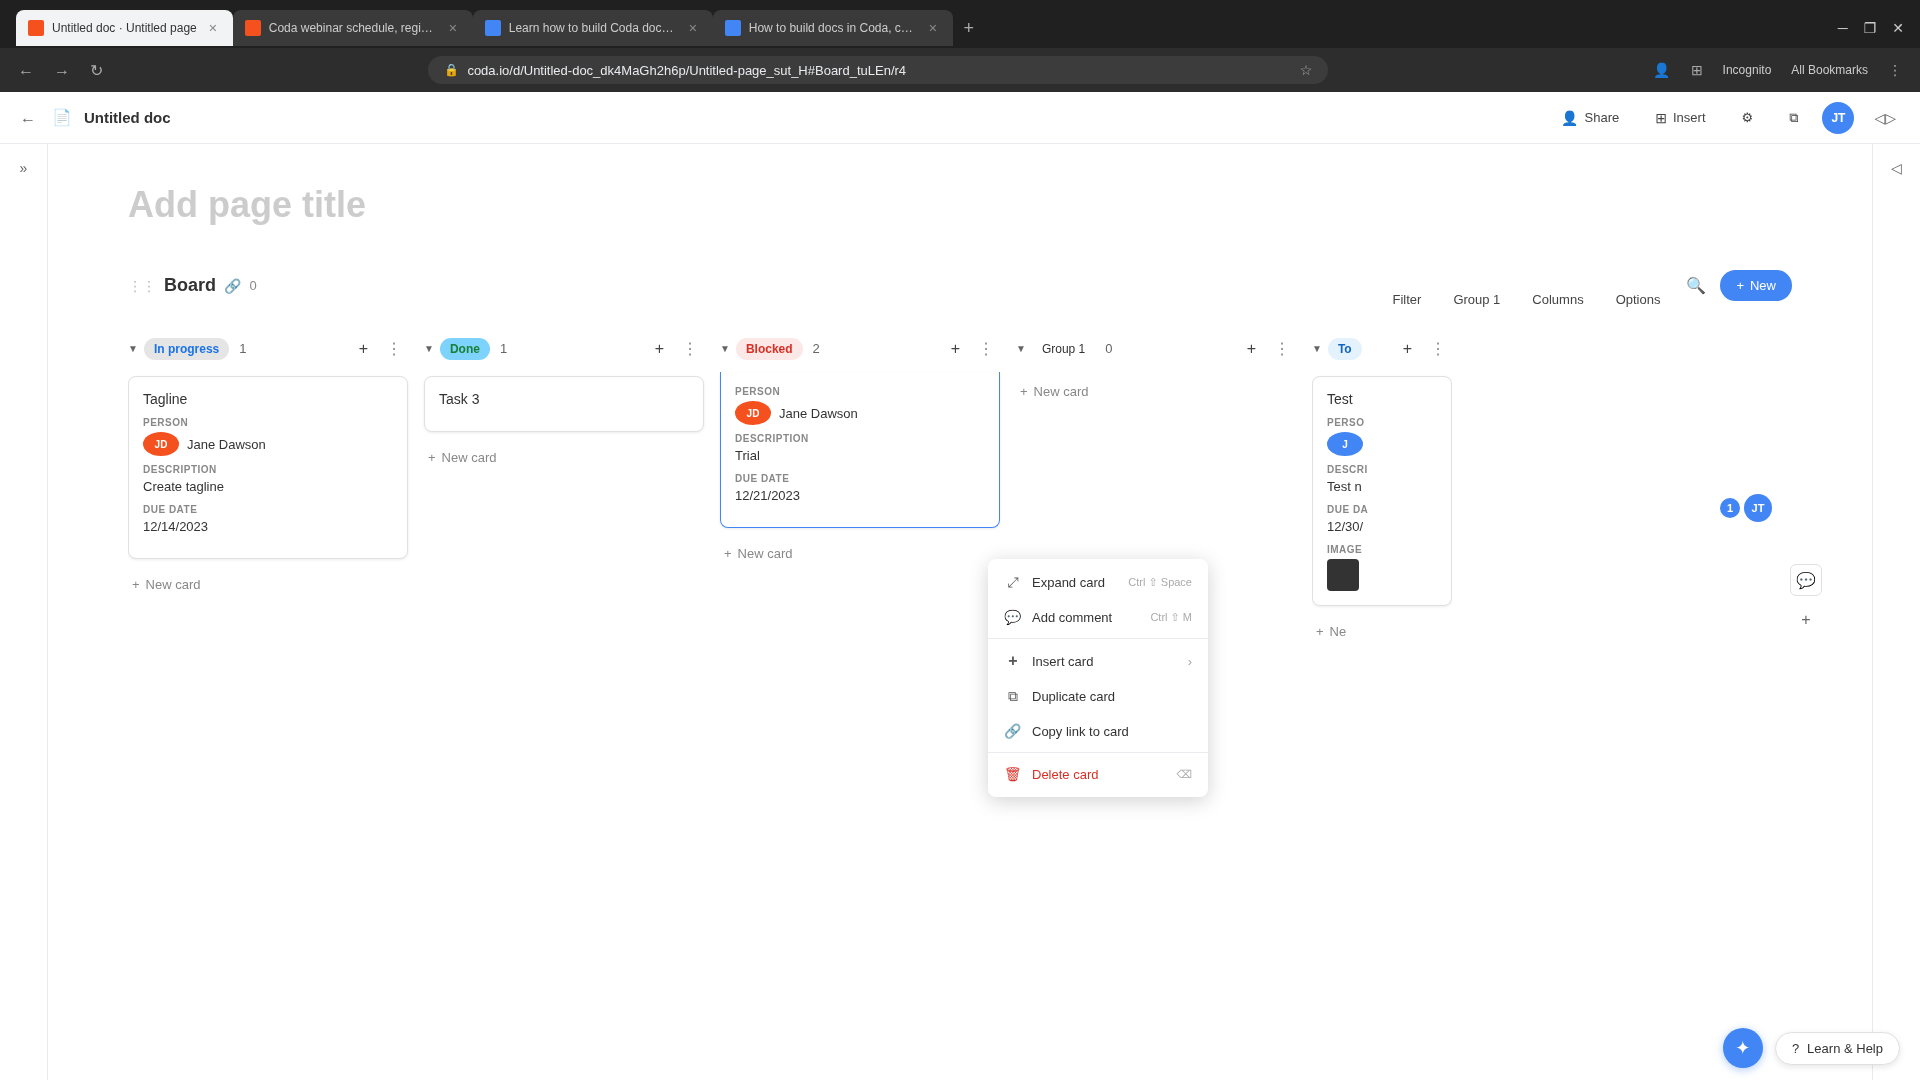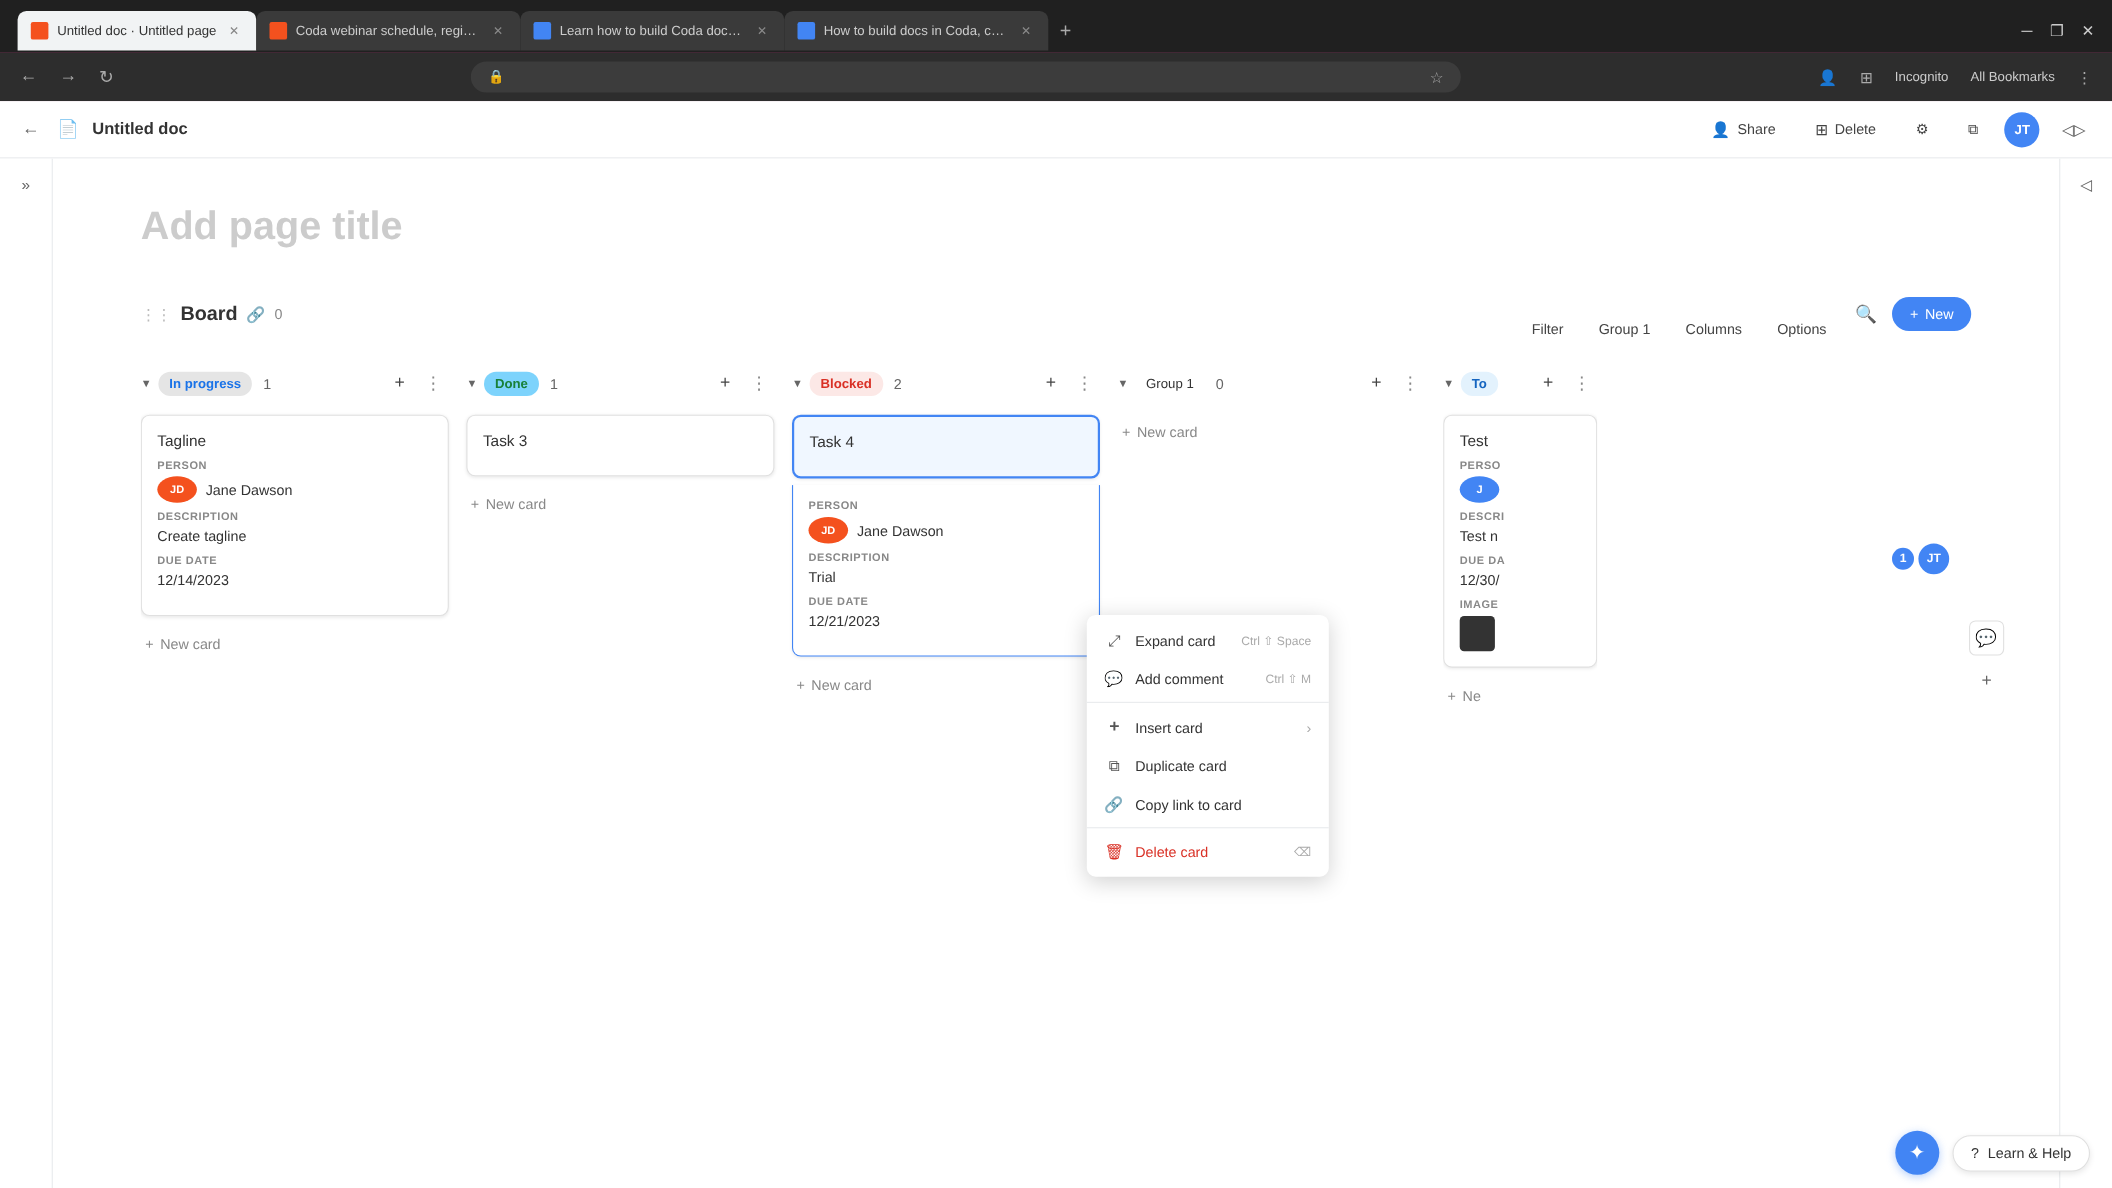--- a/index.html
+++ b/index.html
@@ -166,20 +166,21 @@
       <span class="win-ctrl">✕</span>
     </div>
   </div>
 
   <div class="address-bar-row">
     <span class="nav-btn">←</span>
     <span class="nav-btn">→</span>
     <span class="nav-btn">↻</span>
     <div class="address-bar">
       <span class="lock-icon">🔒</span>
+      <span class="url-text">coda.io/d/Untitled-doc_dk4MaGh2h6p/Untitled-page_sut_H#Board_tuLEn/r4</span>
       <span class="star-icon">☆</span>
     </div>
     <div class="browser-right-icons">
       <span>👤</span>
       <span>⊞</span>
       <span style="font-size:12px;color:#ccc;">Incognito</span>
       <span style="font-size:12px;color:#ccc;">All Bookmarks</span>
       <span>⋮</span>
     </div>
   </div>
@@ -191,21 +192,21 @@
     <span class="header-back-btn">←</span>
     <span class="doc-icon">📄</span>
     <span class="doc-title">Untitled doc</span>
     <div class="header-spacer"></div>
     <div class="header-btn">
       <span class="header-btn-icon">👤</span>
       <span>Share</span>
     </div>
     <div class="header-btn">
       <span class="header-btn-icon">⊞</span>
-      <span>Delete</span>
+      <span>Insert</span>
     </div>
     <span class="header-btn">⚙</span>
     <span class="header-btn">⧉</span>
     <div class="header-avatar">JT</div>
     <span class="right-sidebar-toggle">◁▷</span>
   </div>
 
   <div class="main-content">
 
     <div class="left-sidebar">
@@ -288,23 +289,20 @@
 
             <div class="kanban-column">
               <div class="column-header">
                 <span class="column-collapse-btn">▼</span>
                 <span class="column-label label-blocked">Blocked</span>
                 <span class="column-count">2</span>
                 <span class="column-add-btn">+</span>
                 <span class="column-menu-btn">⋮</span>
               </div>
 
-              <div class="kanban-card active">
-                <div class="card-title">Task 4</div>
-              </div>
 
               <div class="kanban-card" style="margin-top:-4px;border-top:none;border-radius:0 0 8px 8px;border-color:#4285f4;">
                 <div class="card-field-label">PERSON</div>
                 <div class="person-row">
                   <div class="person-avatar">JD</div>
                   <span class="person-name">Jane Dawson</span>
                 </div>
                 <div style="margin-top:8px;">
                   <div class="card-field-label">DESCRIPTION</div>
                   <div class="card-field-value">Trial</div>

